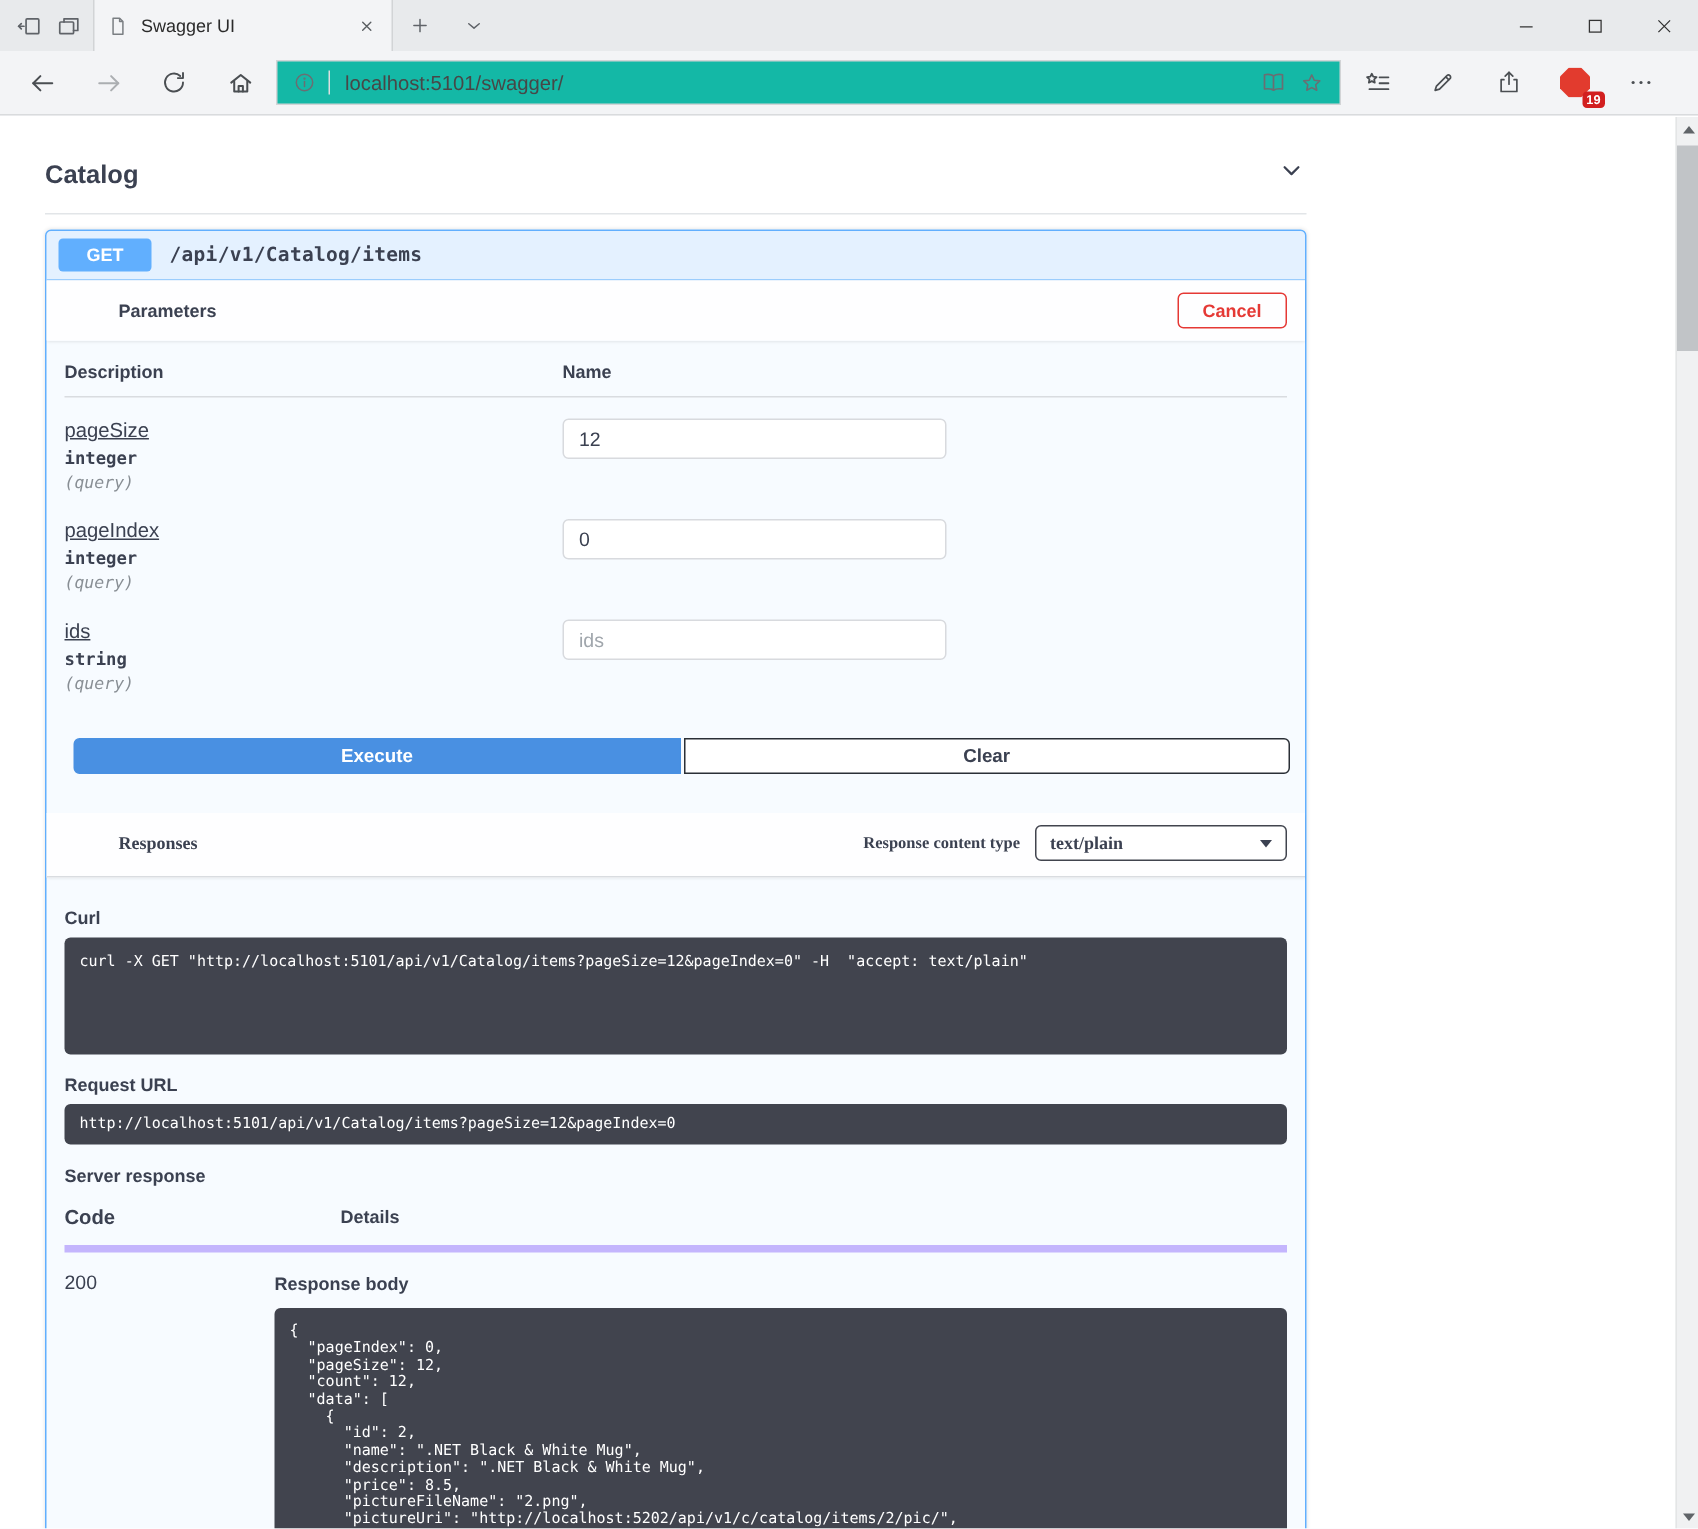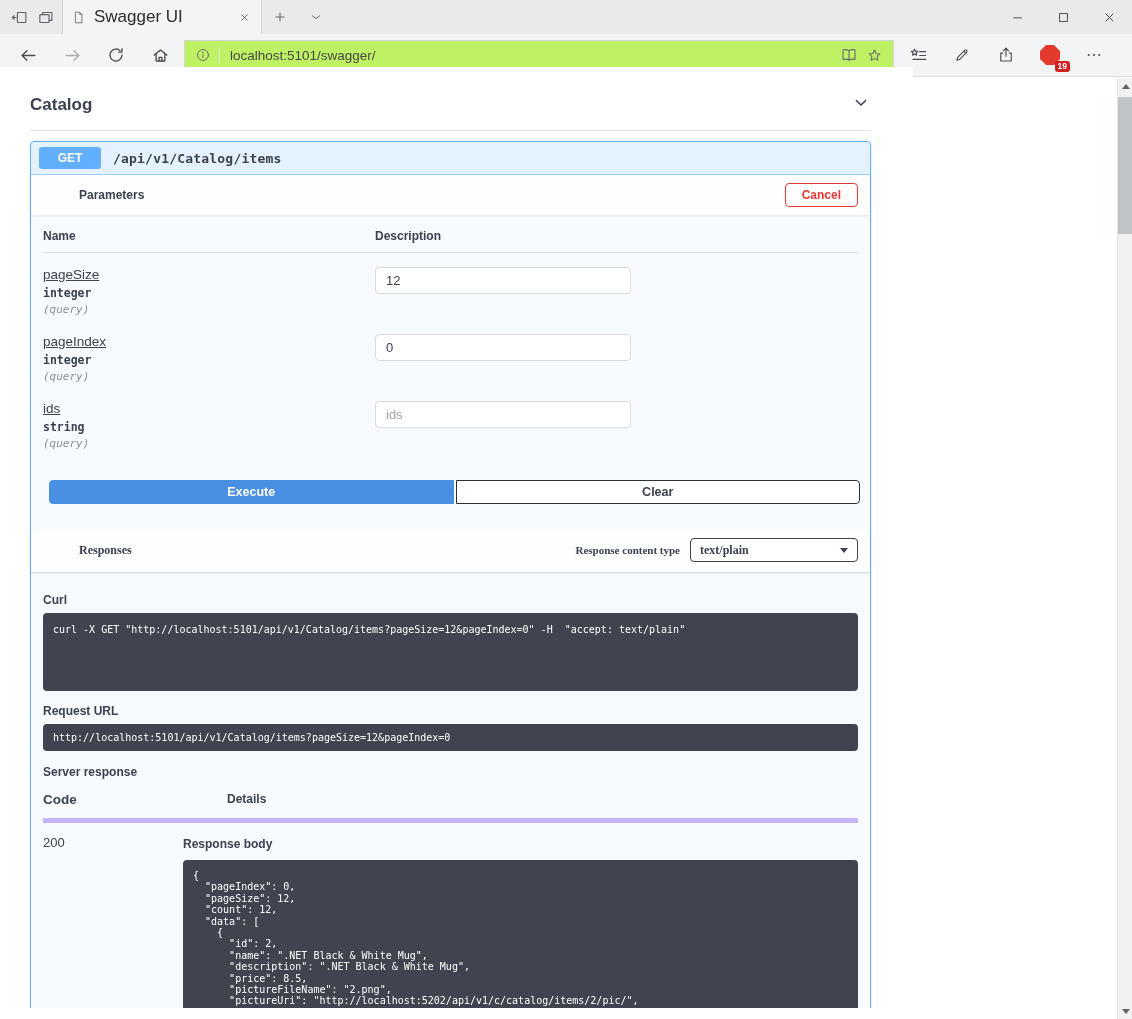--- a/index.html
+++ b/index.html
@@ -4,47 +4,47 @@
 <style>
   * { margin:0; padding:0; box-sizing:border-box; }
   html,body { width:1132px; height:1019px; }
   body { font-family:"Liberation Sans","DejaVu Sans",sans-serif; background:#fff; overflow:hidden; position:relative; color:#3b4151; }
 
   
   .tab-strip { height:34px; background:#e8eaec; display:flex; align-items:stretch; }
   .aside-icons { display:flex; align-items:center; padding:0 4px 0 6px; gap:0; }
   .chrome-btn { width:26px; height:28px; display:flex; align-items:center; justify-content:center; }
   .tab { width:200px; background:#f3f4f6; display:flex; align-items:center; padding:0 8px; gap:8px; border-left:1px solid #d2d4d6; border-right:1px solid #d2d4d6; }
-  .tab-title { flex:1; font-size:17px; color:#2b2b2b; white-space:nowrap; overflow:hidden; }
+  .tab-title { flex:1; font-size:12px; color:#2b2b2b; white-space:nowrap; overflow:hidden; }
   .tab-close { width:18px; height:18px; display:flex; align-items:center; justify-content:center; }
   .newtab,.tabsmenu { width:36px; display:flex; align-items:center; justify-content:center; }
   .strip-spacer { flex:1; }
   .win-controls { display:flex; }
   .win-btn { width:46px; display:flex; align-items:center; justify-content:center; }
 
   .nav-bar { height:43px; background:#f3f4f6; border-bottom:1px solid #d9dbdd; display:flex; align-items:center; padding:0 6px; }
   .nav-btn { width:44px; height:36px; display:flex; align-items:center; justify-content:center; flex:0 0 auto; position:relative; }
-  .address-bar { width:710px; height:30px; background:#bef264; border:1px solid #d2d4d6; display:flex; align-items:center; padding:0 10px; margin:0 2px;justify-content:flex-end; }
+  .address-bar { width:710px; height:30px; background:#14b8a6; border:1px solid #d2d4d6; display:flex; align-items:center; padding:0 10px; margin:0 2px;justify-content:flex-end; }
   .addr-divider { width:1px; height:16px; background:#dcdedf; margin:0 10px 0 8px; }
   .addr-url { flex:1; font-size:13.5px; color:#474747; white-space:nowrap; overflow:hidden; }
   .addr-icon { display:flex; align-items:center; margin-left:8px; }
   .addr-icon:first-child { margin-left:0; }
   .ext-octagon { width:20px; height:20px; background:#e23b2e; clip-path:polygon(30% 0,70% 0,100% 30%,100% 70%,70% 100%,30% 100%,0 70%,0 30%); }
   .ext-badge { position:absolute; right:2px; bottom:1px; background:#d21f1f; color:#fff; font-size:8.5px; font-weight:bold; padding:1px 3px; border-radius:3px; line-height:1.1; }
 
   
   .scrollbar { position:absolute; top:78px; right:0; bottom:0; width:15px; background:#f0f1f2; border-left:1px solid #e4e5e6; }
   .sb-btn { position:absolute; left:0; width:15px; height:16px; display:flex; align-items:center; justify-content:center; }
   .sb-up { top:0; } .sb-down { bottom:0; }
   .tri-up { width:0; height:0; border-left:4px solid transparent; border-right:4px solid transparent; border-bottom:5px solid #606468; }
   .tri-down { width:0; height:0; border-left:4px solid transparent; border-right:4px solid transparent; border-top:5px solid #606468; }
   .sb-thumb { position:absolute; top:19px; left:0; width:15px; height:137px; background:#c1c4c7; }
 
   
-  .page-content { position:absolute; top:67px; left:0; width:913px; height:941px; background:#fff; overflow:hidden; }
+  .page-content { position:absolute; top:78px; left:0; width:913px; height:941px; background:#fff; overflow:hidden; }
   .swagger { padding:26px 42px 0 30px; }
 
   .section-header { display:flex; justify-content:space-between; align-items:center; padding-bottom:13px; border-bottom:1px solid #e2e5e8; }
   .section-title { font-size:17px; font-weight:700; }
 
   .opblock { margin-top:10px; border:1px solid #61affe; border-radius:4px; background:rgba(97,175,254,.05); box-shadow:0 0 3px rgba(0,0,0,.12); }
   .opblock-summary { display:flex; align-items:center; gap:12px; padding:5px 8px; background:rgba(97,175,254,.13); border-bottom:1px solid rgba(97,175,254,.55); border-radius:3px 3px 0 0; cursor:pointer; }
   .method-badge { background:#61affe; color:#fff; font-size:12px; font-weight:700; width:62px; text-align:center; padding:4px 0; border-radius:3px; }
   .endpoint-path { font-family:"DejaVu Sans Mono","Liberation Mono",monospace; font-size:13px; font-weight:600; letter-spacing:.2px; color:#3b4151; }
 
@@ -247,22 +247,22 @@
         <span class="endpoint-path">/api/v1/Catalog/items</span>
       </div>
 
       <div class="sec-header-row">
         <span class="sec-title">Parameters</span>
         <button class="btn-cancel">Cancel</button>
       </div>
 
       <div class="param-table">
         <div class="table-head">
+          <span>Description</span>
           <span>Name</span>
-          <span>Description</span>
         </div>
 
         <div class="param-row">
           <div>
             <div class="p-name">pageSize</div>
             <div class="p-type">integer</div>
             <div class="p-in">(query)</div>
           </div>
           <div><input class="p-input" value="12" style=""></div>
         </div>

